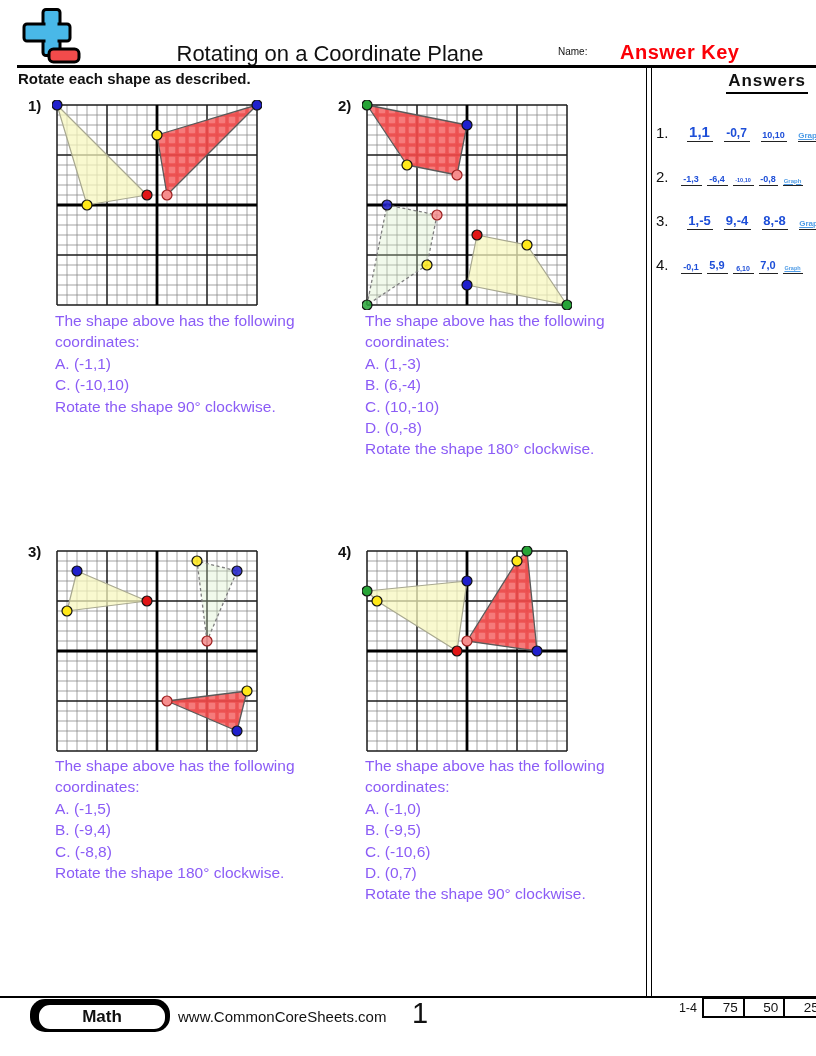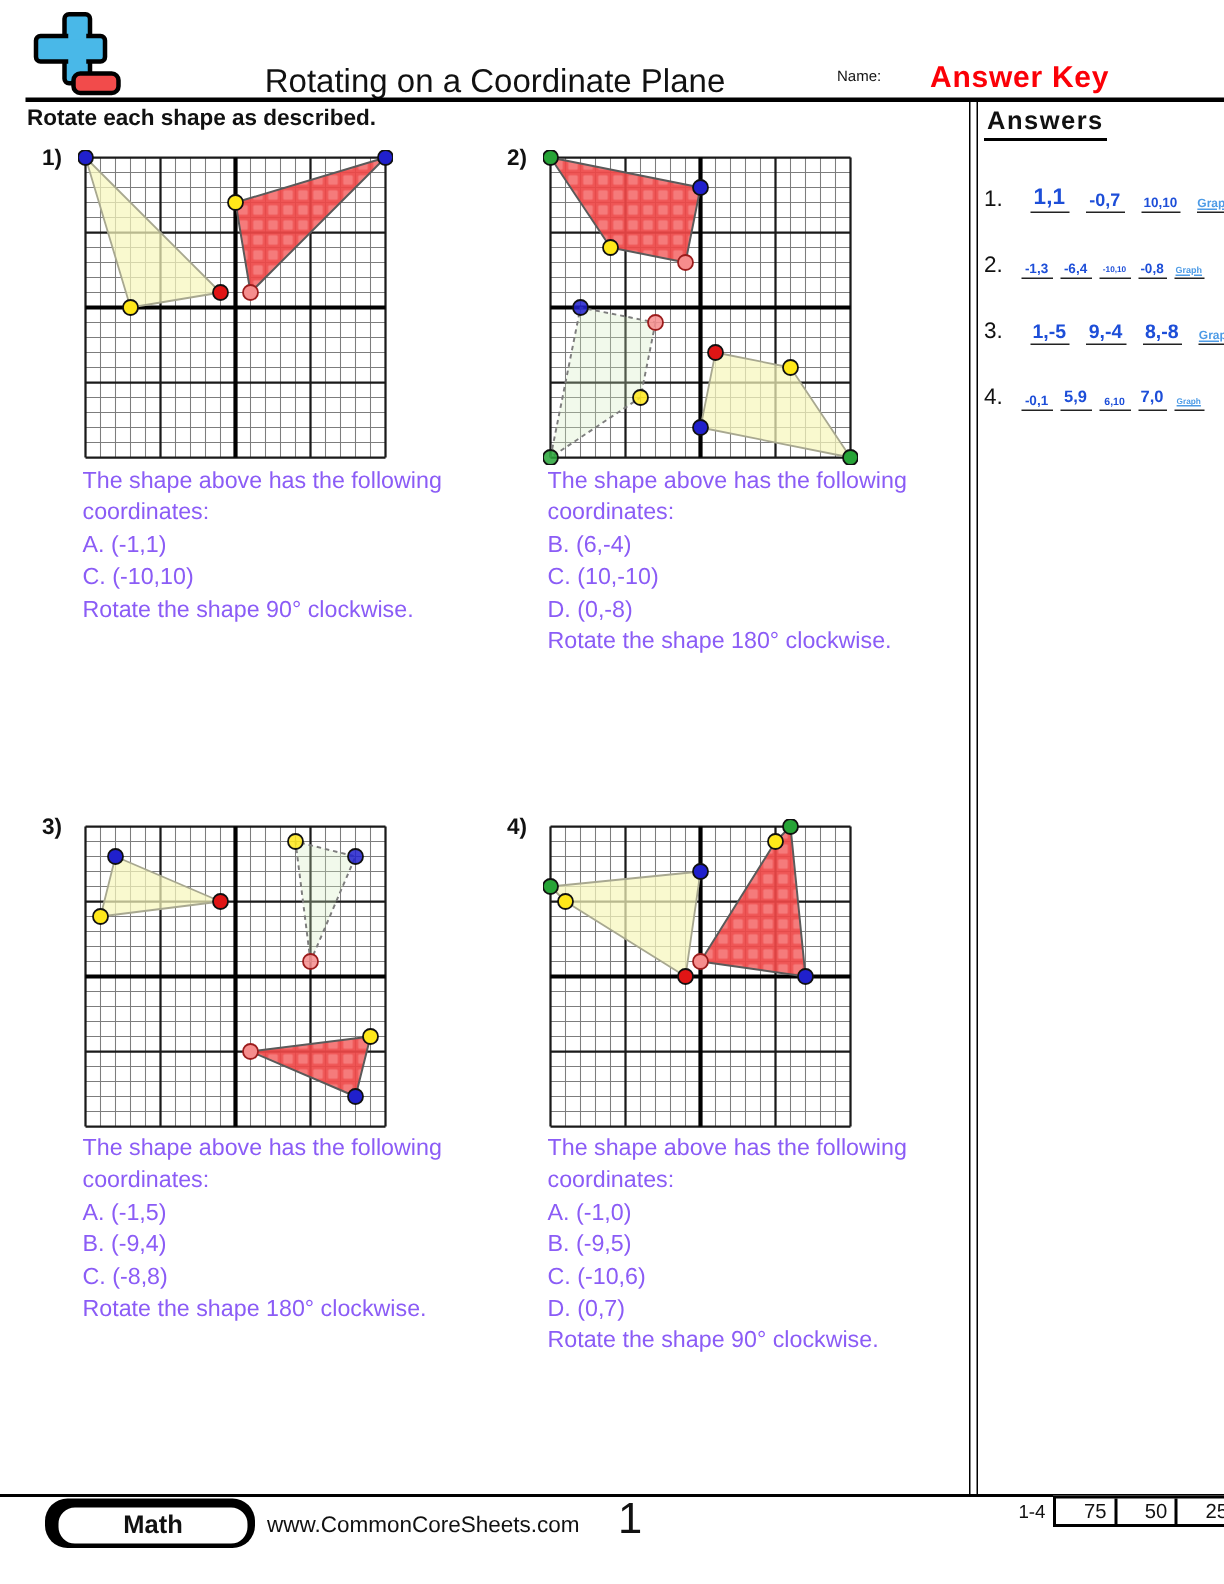--- a/index.html
+++ b/index.html
@@ -9,21 +9,21 @@
 
   
   .hdr-title{left:160px;top:41px;width:340px;text-align:center;font-size:22px;font-weight:500;}
   .name-label{left:558px;top:46px;font-size:10px;}
   .answer-key{left:620px;top:41px;font-size:20px;font-weight:bold;color:#fb0007;letter-spacing:.5px;}
   .hdr-rule{left:17px;top:65px;width:799px;height:2.6px;background:#000;}
   .instruction{left:18px;top:70px;font-size:15px;font-weight:bold;}
 
   
   .vline{top:67px;height:929px;width:0;border-left:1.6px solid #000;}
-  .ans-head-wrap{left:656px;top:71px;width:152px;text-align:left;}
+  .ans-head-wrap{left:656px;top:71px;width:152px;text-align:right;}
   .ans-head{display:inline-block;font-size:17px;font-weight:bold;letter-spacing:1px;
             border-bottom:2.2px solid #000;padding:0 2px 1px 2px;}
   .ans-row{position:absolute;left:656px;display:flex;align-items:flex-end;height:26px;}
   .ans-num{font-size:15px;padding-bottom:1px;margin-right:7px;}
   .blank{display:flex;justify-content:center;align-items:flex-end;border-bottom:1.6px solid #222;
          color:#1d4ed8;font-weight:bold;padding-bottom:1px;line-height:1.05;}
   .blank.link{color:#4d9be6;text-decoration:underline;}
   .g11{gap:11px;} .g5{gap:5px;}
   .w26{width:26px;} .w27{width:27px;text-align:right;} .w25{width:25px;} .w21{width:21px;} .w19{width:19px;} .w20{width:20px;}
   .fs15{font-size:15px;} .fs13{font-size:13px;} .fs12{font-size:12px;} .fs11{font-size:11px;}
@@ -233,20 +233,21 @@
       <circle cx="0" cy="200" r="5" fill="#27a437" stroke="#101010" stroke-width="1.2" fill-opacity="0.85"></circle>
       <circle cx="20" cy="100" r="5" fill="#2020cc" stroke="#101010" stroke-width="1.2" fill-opacity="0.85"></circle>
       <circle cx="90" cy="70" r="5" fill="#f68d8d" stroke="#9b1c1c" stroke-width="1.2" fill-opacity="1"></circle>
       <circle cx="40" cy="60" r="5" fill="#ffe81a" stroke="#101010" stroke-width="1.2" fill-opacity="1"></circle>
       <circle cx="0" cy="0" r="5" fill="#27a437" stroke="#101010" stroke-width="1.2" fill-opacity="1"></circle>
       <circle cx="100" cy="20" r="5" fill="#2020cc" stroke="#101010" stroke-width="1.2" fill-opacity="1"></circle>
     </svg>
   <div class="ptext" style="left:365px;top:310px;">
     <div>The shape above has the following</div>
     <div>coordinates:</div>
+    <div>A. (1,-3)</div>
     <div>B. (6,-4)</div>
     <div>C. (10,-10)</div>
     <div>D. (0,-8)</div>
     <div>Rotate the shape 180° clockwise.</div>
   </div>
 
   <div class="pnum" style="left:28px;top:543px;">3)</div>
   <svg class="grid-svg" style="left:52px;top:546px;" width="210" height="210" viewBox="-5 -5 210 210">
       <line x1="10" y1="0" x2="10" y2="200" stroke="#7d7d7d" stroke-width="0.7"></line>
       <line x1="0" y1="190" x2="200" y2="190" stroke="#7d7d7d" stroke-width="0.7"></line>

